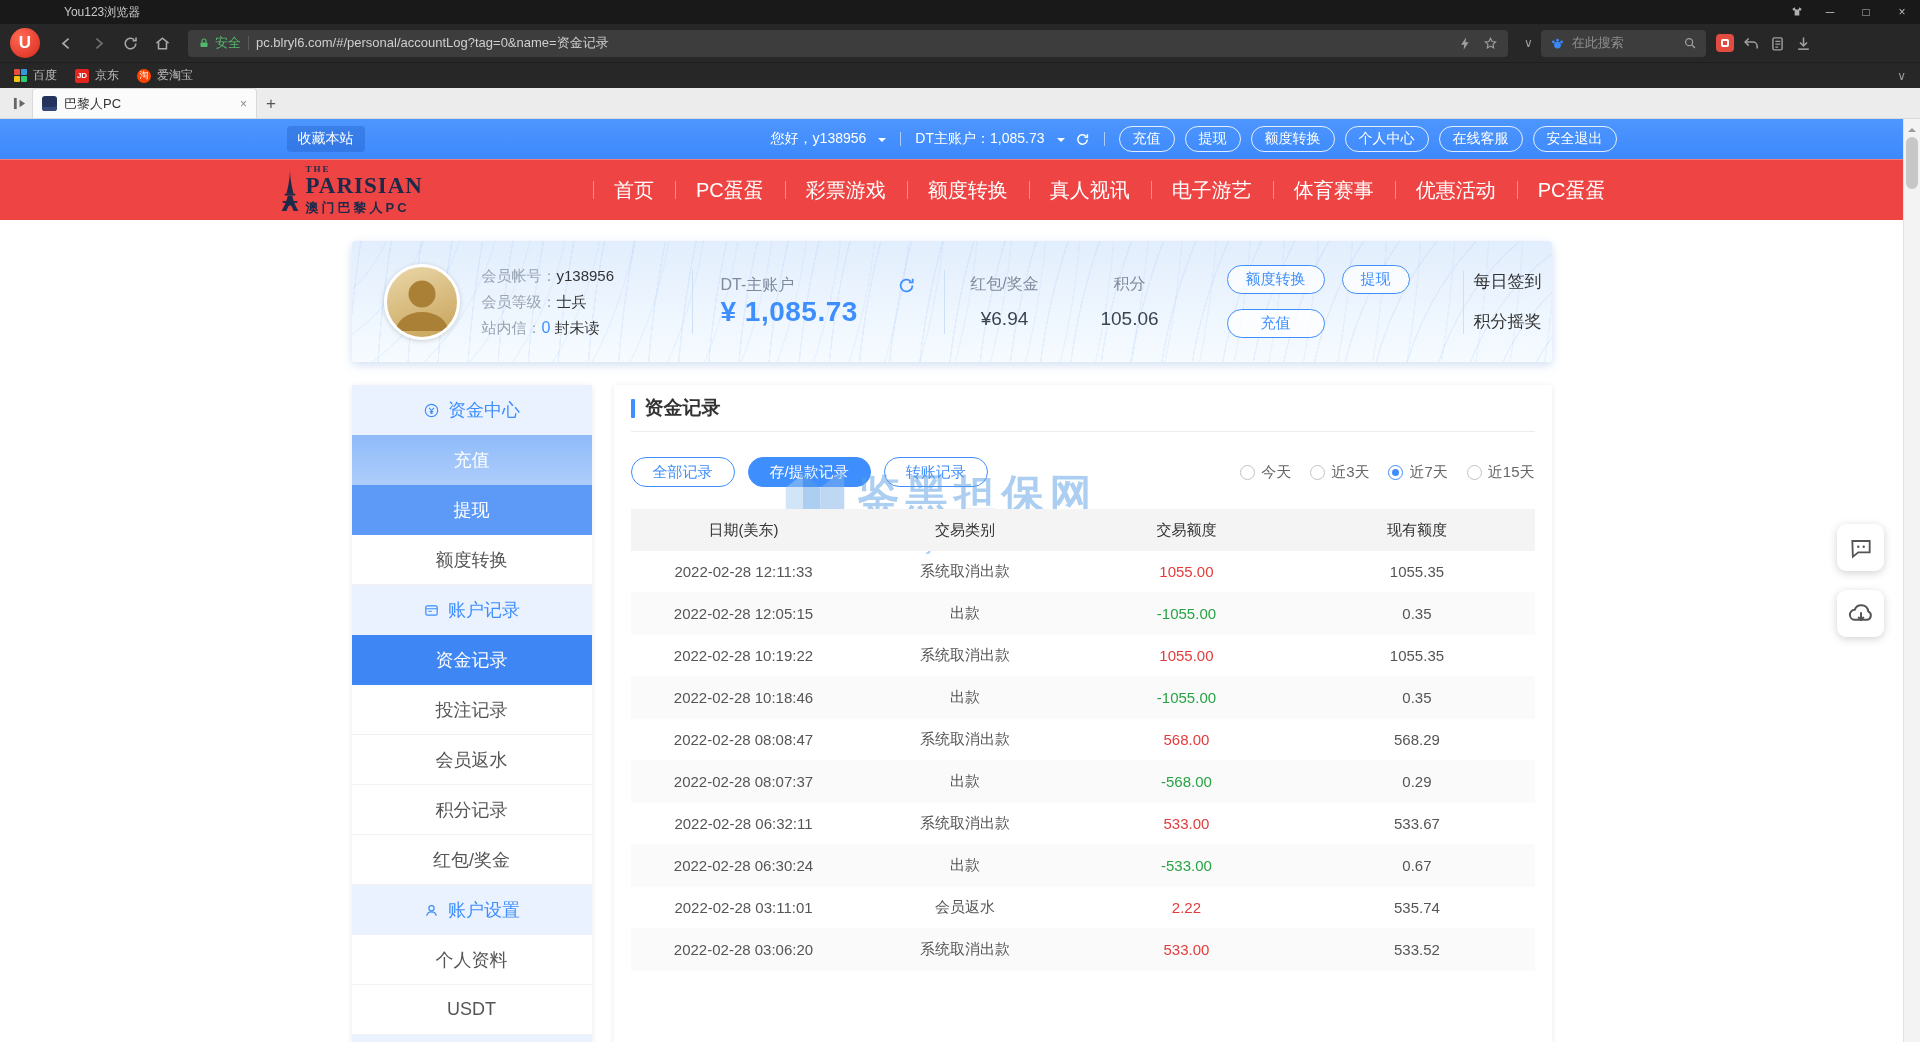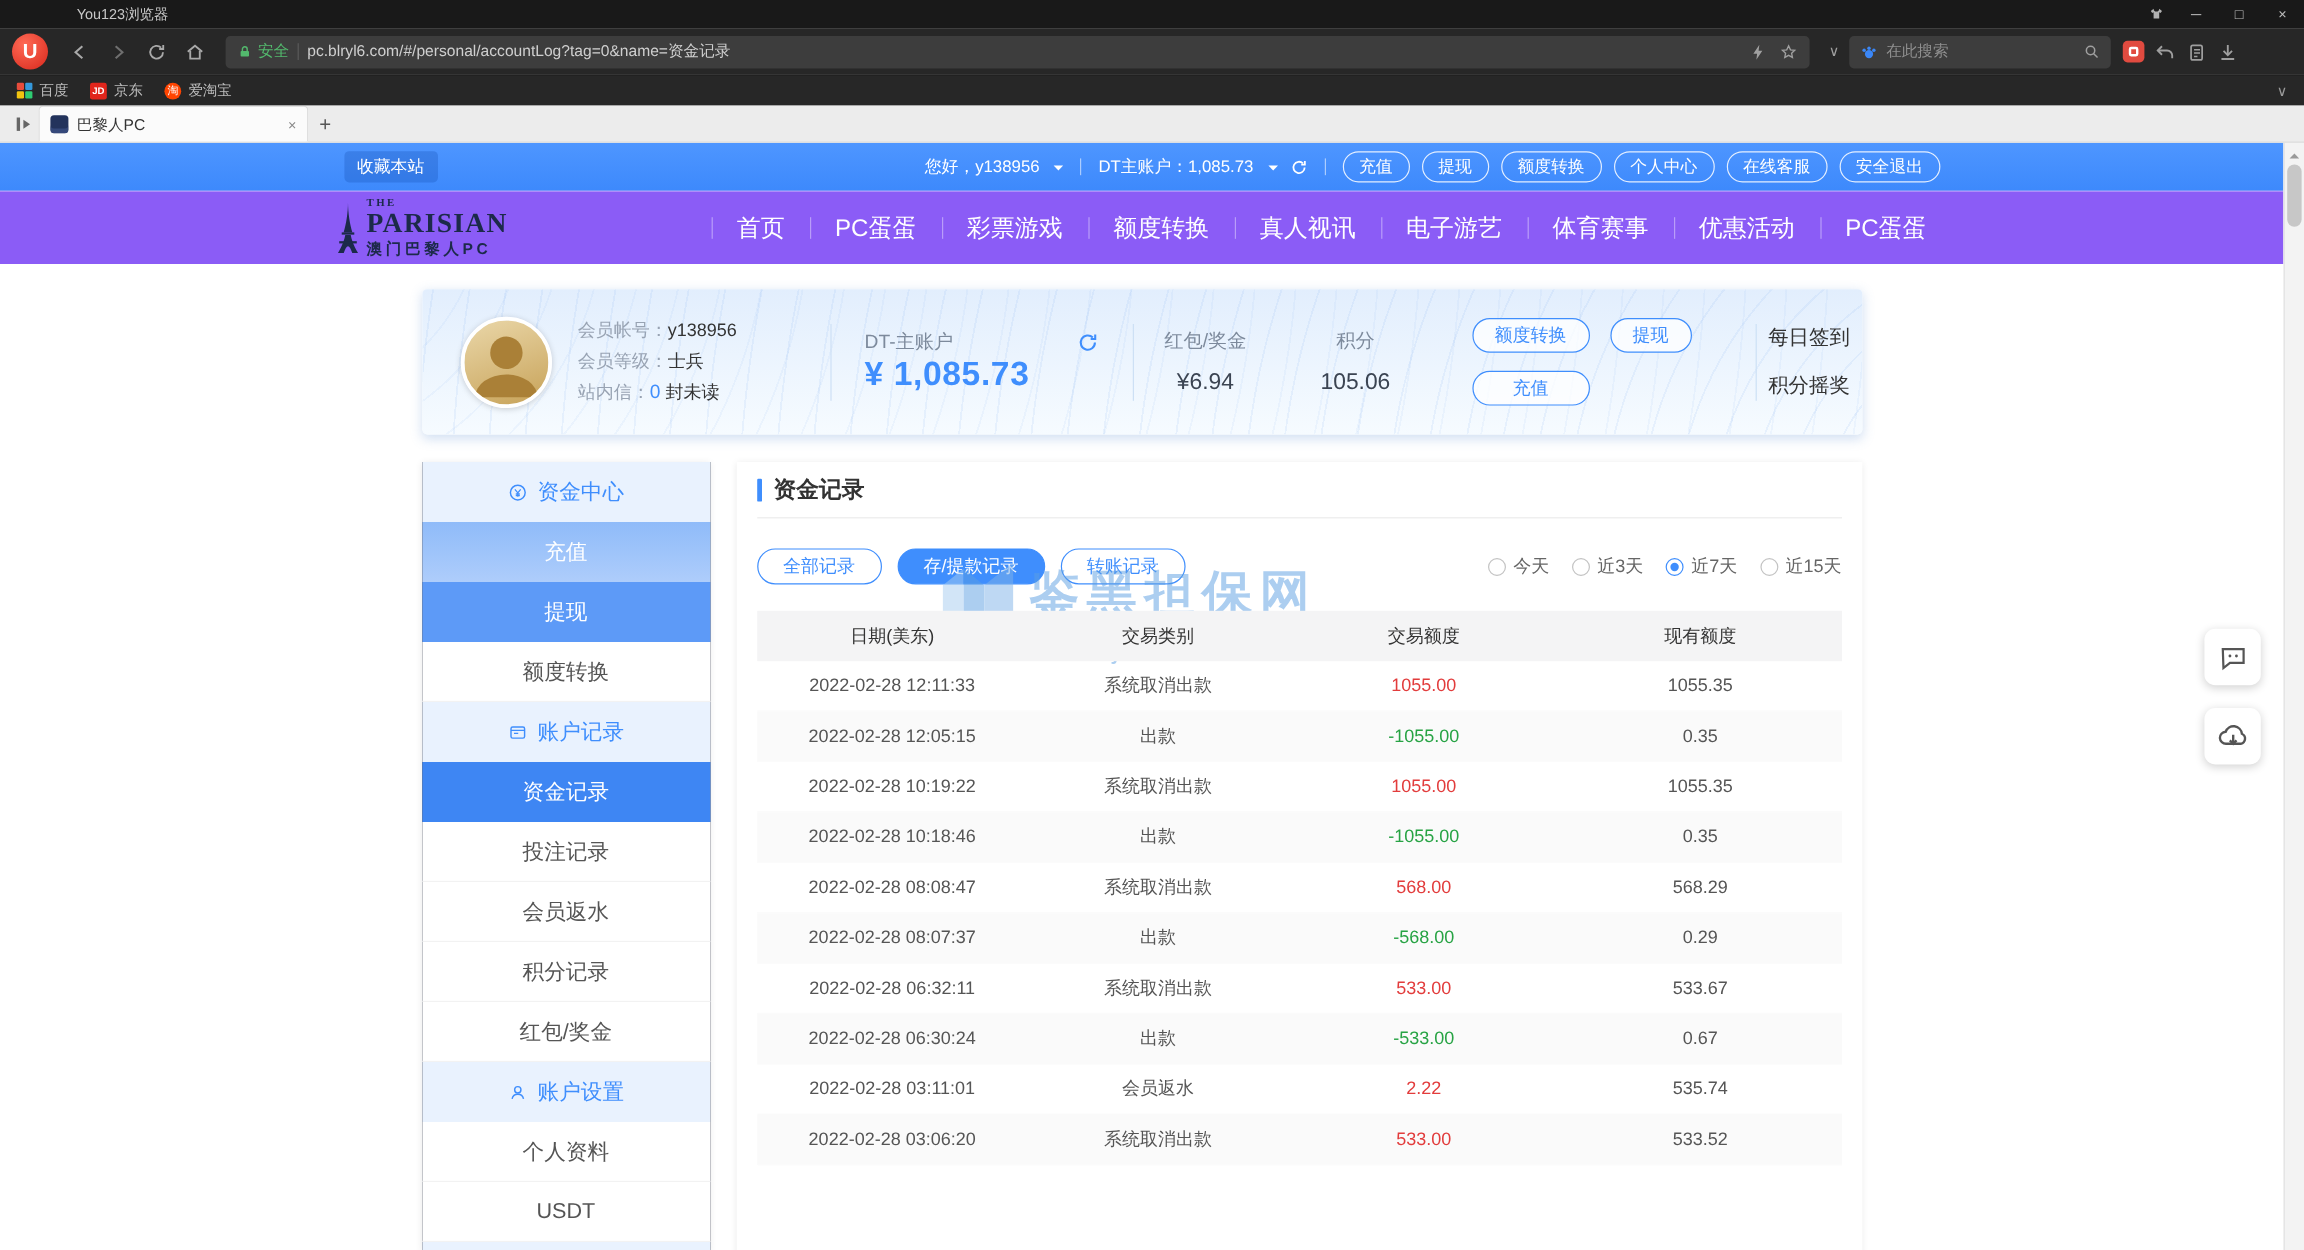--- a/index.html
+++ b/index.html
@@ -16,21 +16,21 @@
 
   .toolbar{position:absolute;top:24px;left:0;right:0;height:38px;background:#272727;display:flex;align-items:center;padding:0 10px;gap:4px;}
   .browser-logo{width:30px;height:30px;border-radius:50%;background:radial-gradient(circle at 35% 30%,#ff6a55,#d8281c);display:flex;align-items:center;justify-content:center;color:#fff;font-weight:bold;font-size:17px;margin-right:8px;flex:none;}
   .tool-btn{width:28px;height:28px;display:flex;align-items:center;justify-content:center;border-radius:4px;flex:none;}
   .addressbar{flex:1;max-width:1320px;height:27px;background:#3d3d3d;border-radius:4px;margin:0 8px;display:flex;align-items:center;padding:12px 10px;gap:7px;}
   .secure{color:#53b96d;font-size:13px;display:flex;align-items:center;gap:5px;}
   .addr-sep{width:1px;height:14px;background:#5a5a5a;}
   .url{color:#cfcfcf;font-size:13px;white-space:nowrap;}
   .addr-right{margin-left:auto;display:flex;gap:10px;align-items:center;}
   .chev{color:#9f9f9f;font-size:12px;padding:0 4px;}
-  .searchbox{width:218px;height:27px;background:#3d3d3d;border-radius:4px;display:flex;align-items:center;padding:0 9px;gap:7px;flex:none;}
+  .searchbox{width:165px;height:27px;background:#3d3d3d;border-radius:4px;display:flex;align-items:center;padding:0 9px;gap:7px;flex:none;}
   .search-ph{color:#8f8f8f;font-size:13px;flex:1;}
   .ext-icons{display:flex;gap:9px;align-items:center;margin:0 6px;}
   .red-ext{width:18px;height:18px;background:#e14b40;border-radius:4px;display:flex;align-items:center;justify-content:center;}
   .red-ext i{display:block;width:8px;height:8px;border:2px solid #fff;border-radius:2px;}
 
   .bookmarksbar{position:absolute;top:62px;left:0;right:0;height:26px;background:#272727;border-top:1px solid #1e1e1e;display:flex;align-items:center;gap:18px;padding:0 14px;}
   .bm-item{display:flex;align-items:center;gap:6px;color:#bdbdbd;font-size:12px;}
   .bm-grid{width:13px;height:13px;display:grid;grid-template:1fr 1fr / 1fr 1fr;gap:1px;}
   .bm-grid i{border-radius:1px;}
   .bm-grid i:nth-child(1){background:#e74c3c;}.bm-grid i:nth-child(2){background:#3498db;}
@@ -51,21 +51,21 @@
   .page{position:absolute;top:119px;left:0;width:1903px;height:923px;background:#fff;overflow:hidden;}
 
   .topstrip{height:40px;background:linear-gradient(180deg,#4e96ff,#3d89fc);}
   .topstrip-inner{width:1330px;height:100%;margin:0 auto;display:flex;align-items:center;text-align:right;}
   .fav-site{color:#fff;font-size:14px;background:rgba(18,76,176,.28);padding:4px 11px;border-radius:4px;}
   .topstrip-right{margin-left:auto;display:flex;align-items:center;gap:10px;color:#fff;font-size:14px;}
   .caret{width:0;height:0;border:4px solid transparent;border-top-color:#fff;display:inline-block;margin:5px 0 0 2px;}
   .ts-sep{width:1px;height:14px;background:rgba(255,255,255,.55);margin:0 4px;}
   .pill{border:1px solid rgba(255,255,255,.85);border-radius:14px;padding:3px 13px;font-size:14px;color:#fff;cursor:pointer;white-space:nowrap;}
 
-  .mainnav{height:61px;background:#8b5cf6;border-top:1px solid rgba(255,255,255,.3);}
+  .mainnav{height:61px;background:#ef4444;border-top:1px solid rgba(255,255,255,.3);}
   .mainnav-inner{width:1350px;height:100%;margin:0 auto;display:flex;align-items:center;}
   .logo{display:flex;align-items:center;gap:3px;color:#1c2a4a;}
   .logo-the{font:600 9px "Liberation Serif",serif;letter-spacing:2px;}
   .logo-name{font:700 23px "Liberation Serif",serif;letter-spacing:1px;line-height:1;}
   .logo-sub{font-size:13px;font-weight:bold;letter-spacing:3px;margin-top:2px;}
   .nav-menu{margin-left:auto;display:flex;height:100%;align-items:center;}
   .nav-item{padding:0 21px;color:#fff;font-size:20px;height:100%;display:flex;align-items:center;position:relative;cursor:pointer;white-space:nowrap;}
   .nav-item::before{content:"";position:absolute;left:0;top:50%;transform:translateY(-50%);width:1px;height:18px;background:rgba(255,255,255,.4);}
 
   
@@ -88,21 +88,21 @@
   .mini-lbl{color:#7d8a9c;font-size:16px;}
   .mini-val{margin-top:13px;color:#3b4452;font-size:19px;}
   .pc-actions{width:268px;padding-left:32px;display:grid;grid-template-columns:auto auto;gap:15px 17px;justify-content:start;position:relative;z-index:1;}
   .action-pill{border:1px solid #3f8efd;color:#3f8efd;background:rgba(255,255,255,.75);border-radius:16px;padding:4px 18px;font-size:15px;text-align:center;cursor:pointer;white-space:nowrap;}
   .action-pill.deposit{grid-column:1;}
   .pc-links{flex:1;display:flex;flex-direction:column;gap:17px;align-items:center;font-size:17px;color:#333;position:relative;z-index:1;}
   .pc-links span{cursor:pointer;}
 
   
   .content-row{width:1200px;margin:23px auto 0;display:flex;gap:22px;align-items:flex-start;}
-  .sidebar{width:240px;background:#0f172a;box-shadow:0 1px 6px rgba(0,0,0,.09);flex:none;}
+  .sidebar{width:240px;background:#0ea5e9;box-shadow:0 1px 6px rgba(0,0,0,.09);flex:none;}
   .sb-item{height:50px;display:flex;align-items:center;justify-content:center;gap:8px;font-size:18px;color:#555;background:#fff;border-bottom:1px solid #f2f2f2;cursor:pointer;}
   .sb-item.header{background:#e9f2fe;color:#3f8efd;border-bottom:none;}
   .sb-item.tint{background:linear-gradient(180deg,#8fbbf9,#aecdfb);color:#fff;border-bottom:none;}
   .sb-item.blue{background:#5d9af7;color:#fff;border-bottom:none;}
   .sb-item.active{background:#3e86f3;color:#fff;border-bottom:none;}
   .sidebar-sliver{height:7px;background:#e9f2fe;}
 
   .main-card{flex:1;background:#fff;box-shadow:0 1px 6px rgba(0,0,0,.09);position:relative;height:680px;padding:0 17px;}
   .card-title{height:47px;display:flex;align-items:center;gap:10px;border-bottom:1px solid #ececec;font-size:19px;font-weight:bold;color:#333;}
   .title-bar{width:4px;height:19px;background:#3f8efd;border-radius:1px;}

